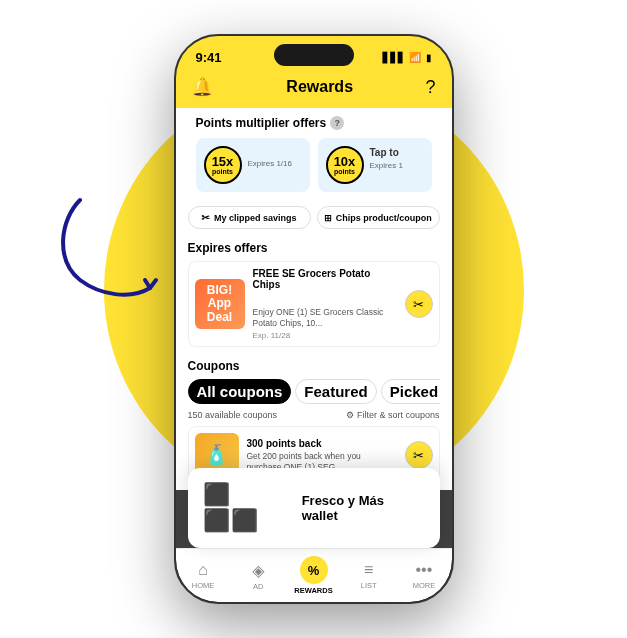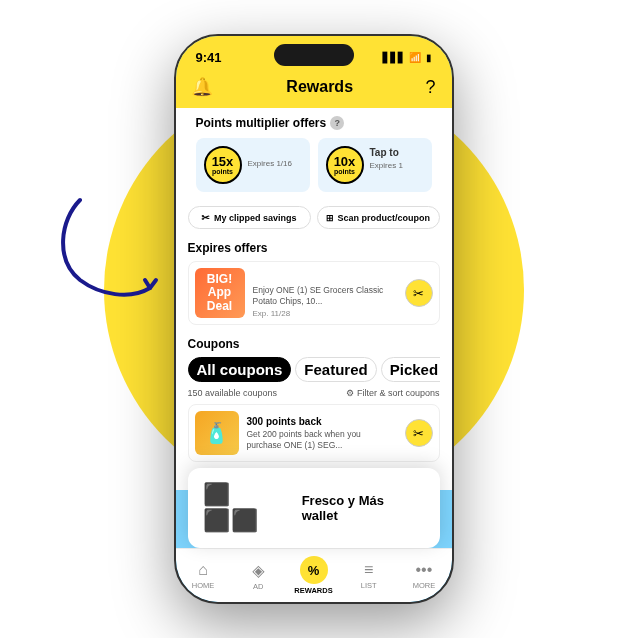--- a/index.html
+++ b/index.html
@@ -46,21 +46,21 @@
       background: #1a1a1a;
       border-radius: 44px;
       box-shadow: 0 20px 60px rgba(0,0,0,0.4);
       overflow: hidden;
       border: 2px solid #333;
     }
 
     .phone-inner {
       width: 100%;
       height: 100%;
-      background: #7dd3fc;
+      background: #404040;
       border-radius: 32px;
       overflow: hidden;
       position: relative;
     }
 
     
     .status-bar {
       background: #FFE234;
       display: flex;
       justify-content: space-between;
@@ -565,29 +565,30 @@
           </div>
         </div>
 
         <div class="action-buttons">
           <button class="action-btn">
             <span class="scissors">✂</span>
             <span>My clipped savings</span>
           </button>
           <button class="action-btn">
             <span>⊞</span>
-            <span>Scan product/coupon</span>
+            <span>Chips product/coupon</span>
           </button>
         </div>
 
         <div class="featured-section">
           <div class="featured-title">Expires offers</div>
           <div class="featured-card">
             <div class="featured-img">BIG!<br>App Deal</div>
             <div class="featured-info">
+              <div class="featured-deal-title">FREE SE Grocers Potato Chips</div>
               <div class="featured-deal-desc">Enjoy ONE (1) SE Grocers Classic Potato Chips, 10...</div>
               <div class="featured-exp">Exp. 11/28</div>
             </div>
             <div class="clip-btn">✂</div>
           </div>
         </div>
 
         <div class="coupons-section">
           <div class="coupons-title">Coupons</div>
           <div class="filter-tabs">

